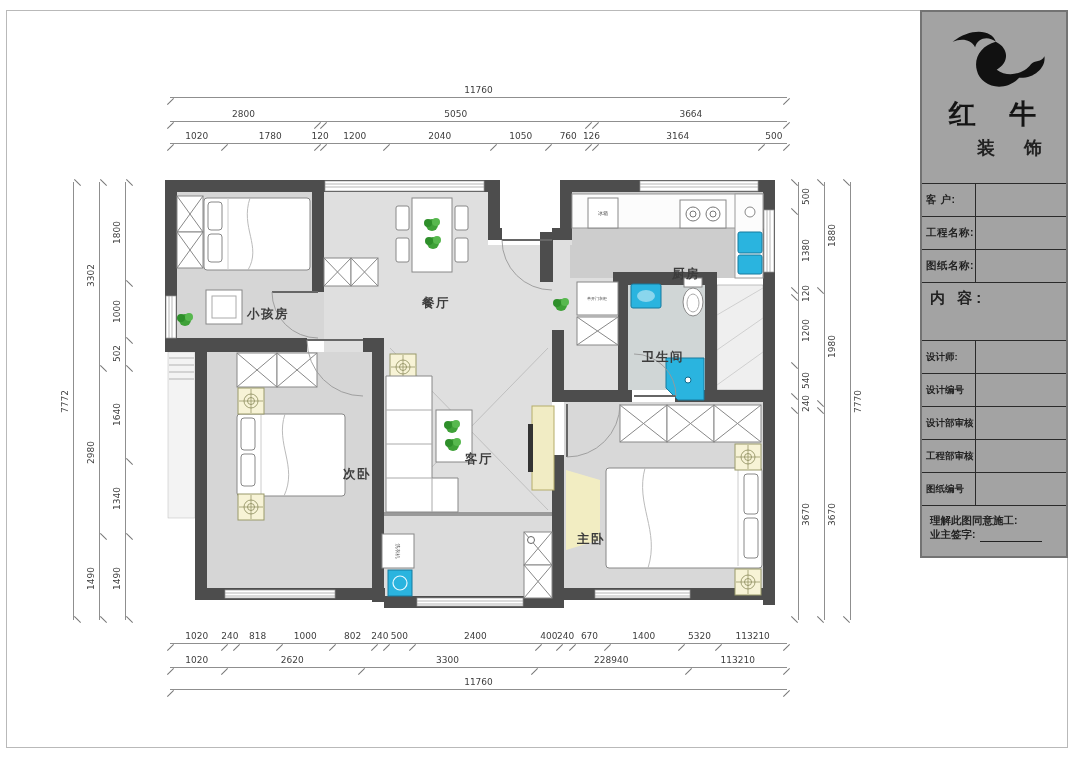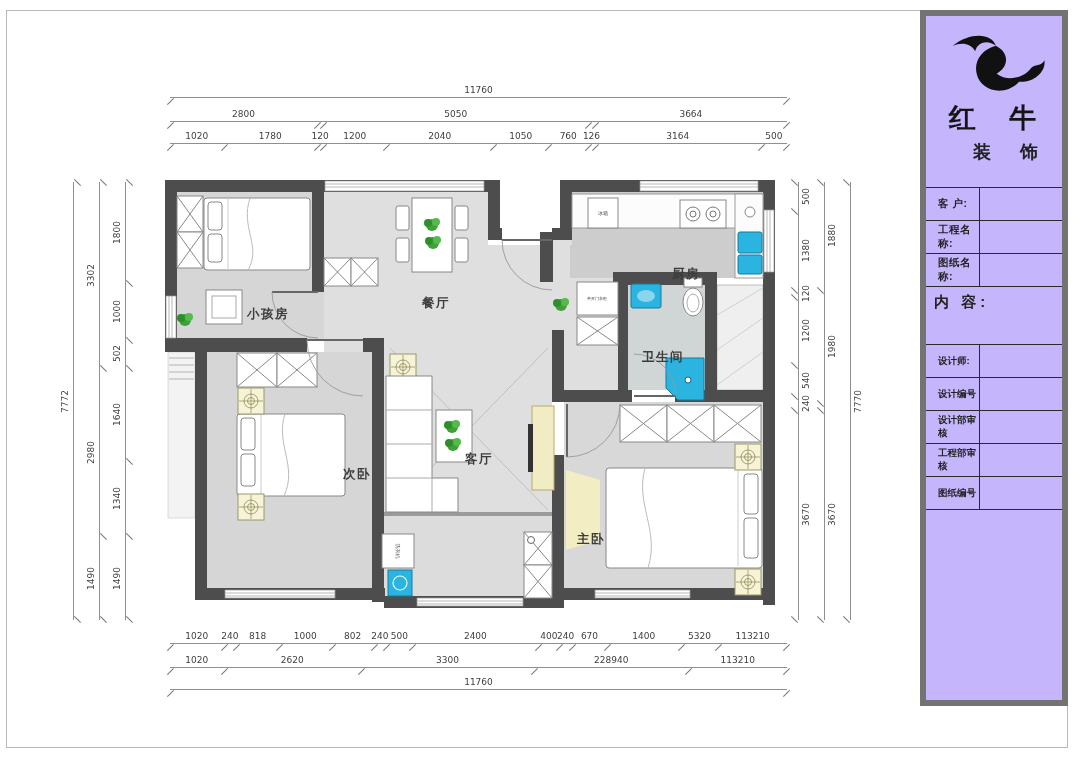--- a/index.html
+++ b/index.html
@@ -24,29 +24,29 @@
   .dim-col .dlbl{transform:rotate(-90deg);margin:0;}
 
   
   .room-label{position:absolute;transform:translate(-50%,-50%);font-size:12.5px;font-weight:600;
               color:#3c3c3c;letter-spacing:1.5px;white-space:nowrap;margin-top:20px;}
   .tiny-label{position:absolute;font-size:5px;color:#444;white-space:nowrap;transform:translate(-50%,-50%);}
   .tiny-label.vert{transform:translate(-50%,-50%) rotate(90deg);}
   .tiny-label.xs{font-size:4px;}
 
   
-  .tb{position:absolute;left:920px;top:10px;width:148px;height:696px;border:6px solid #737373;
-      box-sizing:border-box;display:flex;flex-direction:column;background:#c4b5fd;}
+  .tb{position:absolute;left:920px;top:10px;width:148px;height:548px;border:2px solid #737373;
+      box-sizing:border-box;display:flex;flex-direction:column;background:#a3a3a3;}
   .tb-section{border-bottom:1.5px solid #2a2a2a;box-sizing:border-box;}
   .tb-logo{height:172px;display:flex;flex-direction:column;align-items:center;justify-content:flex-start;padding-top:10px;}
   .tb-logo .brand1{font-size:27px;font-weight:700;letter-spacing:13px;color:#141414;margin-top:2px;padding-left:10px;}
   .tb-logo .brand2{font-size:18px;font-weight:600;letter-spacing:12px;color:#222;align-self:flex-end;padding-right:12px;margin-top:4px;}
   .tb-row{display:flex;align-items:stretch;height:33px;border-bottom:1.5px solid #2a2a2a;box-sizing:border-box;}
   .tb-row:last-child{border-bottom:1.5px solid #2a2a2a;justify-content:flex-end;}
-  .tb-row .lab{width:54px;border-right:1.5px solid #2a2a2a;display:flex;align-items:center;padding-left:12px;
+  .tb-row .lab{width:54px;border-right:1.5px solid #2a2a2a;display:flex;align-items:center;padding-left:4px;
                font-size:10.5px;font-weight:700;letter-spacing:0.5px;box-sizing:border-box;}
   .tb-row .val{flex:1;}
   .tb-stmt{height:136px;padding:7px 6px 0 8px;box-sizing:border-box;}
   .stmt-title{font-size:12px;font-weight:700;margin-bottom:5px;}
   .stmt-item{font-size:9.5px;line-height:1.45;color:#1f1f1f;margin-bottom:2px;text-indent:-8px;padding-left:8px;}
   .stmt-item::before{content:"．";}
   .tb-content{height:58px;padding:6px 0 0 8px;box-sizing:border-box;}
   .content-lab{font-size:15px;font-weight:700;letter-spacing:4px;}
   .tb-info .lab{font-size:9.5px;font-weight:600;letter-spacing:0;}
   .tb-footer{flex:1;padding:8px 8px 6px 8px;box-sizing:border-box;display:flex;flex-direction:column;justify-content:space-between;border-bottom:none;}
@@ -554,14 +554,21 @@
       <div class="tb-row">
         <div class="lab">工程部审核</div>
         <div class="val"></div>
       </div>
       <div class="tb-row">
         <div class="lab">图纸编号</div>
         <div class="val"></div>
       </div>
     </div>
 
+    <div class="tb-footer">
+      <div class="agree">理解此图同意施工:</div>
+      <div class="signrow">
+        <span>业主签字:</span>
+        <span class="signline"></span>
+      </div>
+    </div>
   </div>
 </div>
 
 </body></html>

